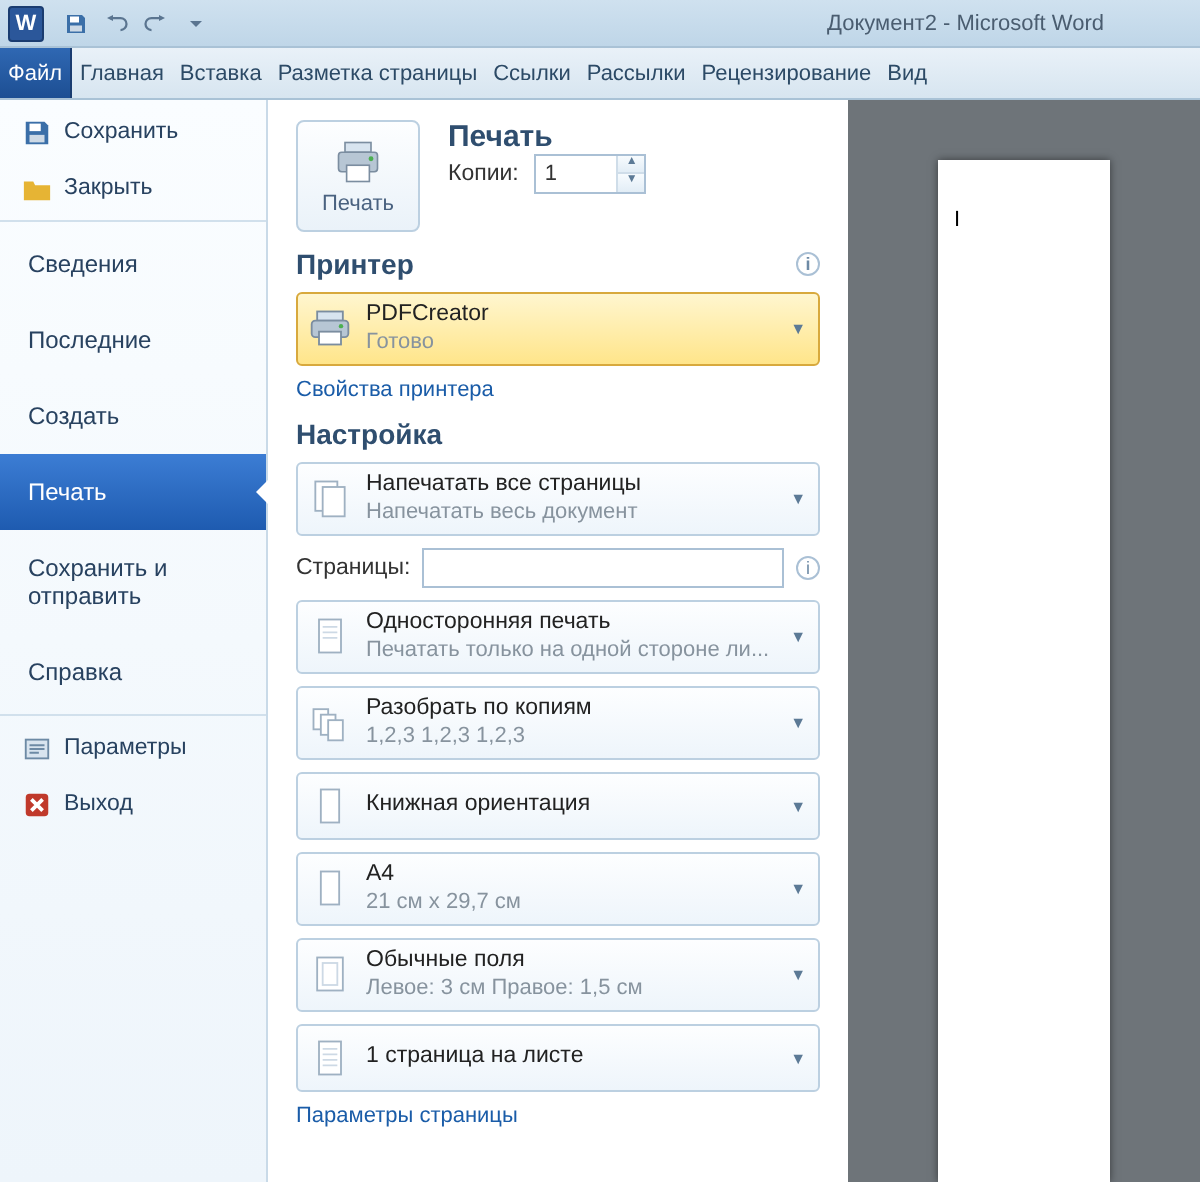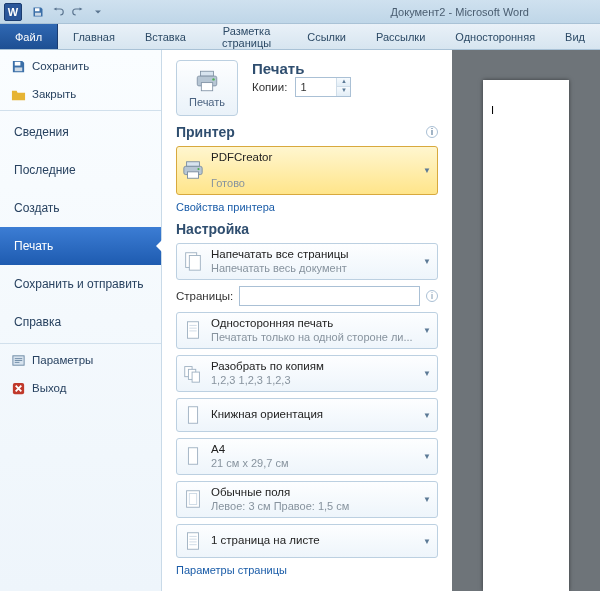--- a/index.html
+++ b/index.html
@@ -6,32 +6,32 @@
   html, body { width: 600px; height: 591px; overflow: hidden; background: #fff; }
   .app { width: 600px; height: 591px; display: flex; flex-direction: column; }
 
   
   .titlebar { height: 24px; background: linear-gradient(#cfe1ef, #bfd6e8); display: flex; align-items: center; font-size: 11px; color: #333; border-bottom: 1px solid #a9c2d6; }
   .titlebar .app-icon { width: 18px; height: 18px; margin: 0 4px; background: #2b579a; color: #fff; display: flex; align-items: center; justify-content: center; font-weight: bold; font-size: 11px; border: 1px solid #1a3c70; border-radius: 2px; }
   .qat { display: flex; gap: 4px; margin-left: 4px; }
   .qat .qat-btn { width: 16px; height: 16px; display: flex; align-items: center; justify-content: center; color: #5b7590; cursor: pointer; }
   .qat .qat-btn svg { width: 12px; height: 12px; }
   .titlebar .spacer { flex: 1; }
-  .titlebar .title { margin-right: 71px; color: #4a5d70; }
+  .titlebar .title { margin-right: 48px; color: #4a5d70; }
 
   
   .ribbon { height: 26px; background: linear-gradient(#e9f1f8, #d7e5f0); display: flex; align-items: stretch; font-size: 11px; border-bottom: 1px solid #a9c2d6; }
-  .ribbon .tab { padding: 0 15px; display: flex; align-items: center; color: #2c4a66; cursor: pointer; text-align: center; }
+  .ribbon .tab { padding: 0 4px; display: flex; align-items: center; color: #2c4a66; cursor: pointer; }
   .ribbon .tab.file { background: linear-gradient(#2f68b3, #1d4f93); color: #fff; border-right: 1px solid #1a3c70; }
 
   
   .body { flex: 1; display: flex; overflow: hidden; }
 
   
-  .nav { width: 162px; background: linear-gradient(#fafdff, #eef5fb); border-right: 1px solid #c9dae8; padding-top: 2px; }
+  .nav { width: 134px; background: linear-gradient(#fafdff, #eef5fb); border-right: 1px solid #c9dae8; padding-top: 2px; }
   .nav .item { padding: 6px 10px; font-size: 11.5px; color: #284260; display: flex; align-items: center; gap: 6px; cursor: pointer; }
   .nav .item.big { padding: 12px 14px; font-size: 12px; }
   .nav .item.sel { background: linear-gradient(#3c7dd4, #1e5bb0); color: #fff; position: relative; }
   .nav .item.sel::after { content: ""; position: absolute; right: -1px; top: 50%; margin-top: -6px; border: 6px solid transparent; border-right-color: #fff; }
   .nav .nav-icon { width: 16px; height: 16px; display: flex; align-items: center; justify-content: center; }
   .nav .nav-icon svg { width: 15px; height: 15px; }
   .nav .sep { height: 1px; background: #d1e0ec; margin: 2px 0; }
 
   
   .panel { flex: 1; background: #fff; display: flex; overflow: hidden; }
@@ -44,21 +44,21 @@
   .print-btn span { font-size: 11px; color: #4a6280; }
   .print-meta .meta-title { font-size: 15px; font-weight: bold; color: #2f4e6f; }
   .copies-row { display: flex; align-items: center; gap: 8px; margin-top: 0; font-size: 11.5px; }
   .copies-box { width: 56px; height: 20px; border: 1px solid #aac0d5; display: flex; align-items: center; }
   .copies-box .val { flex: 1; padding-left: 4px; font-size: 11px; }
   .copies-box .spin { width: 14px; display: flex; flex-direction: column; border-left: 1px solid #cfdde9; }
   .copies-box .spin div { height: 9px; font-size: 6px; text-align: center; color: #5c7a96; background: linear-gradient(#f7fbfe,#e2edf6); cursor: pointer; }
   .copies-box .spin div:first-child { border-bottom: 1px solid #cfdde9; }
 
   .selector { position: relative; border: 1px solid #bcd0e1; background: linear-gradient(#fdfeff,#eef5fb); border-radius: 3px; padding: 4px 20px 4px 34px; margin-bottom: 6px; min-height: 34px; display: flex; flex-direction: column; justify-content: center; cursor: pointer; }
-  .selector.sel { border-color: #d8a93d; background: linear-gradient(#fff6cf,#ffe58a); gap: 12px; }
+  .selector.sel { border-color: #d8a93d; background: linear-gradient(#fff6cf,#ffe58a); }
   .selector .sel-icon { position: absolute; left: 4px; top: 50%; margin-top: -12px; width: 24px; height: 24px; display: flex; align-items: center; justify-content: center; }
   .selector .sel-icon svg { width: 22px; height: 22px; }
   .selector .sel-title { font-size: 11.5px; color: #222; line-height: 1.2; }
   .selector .sel-sub { font-size: 11px; color: #87939e; line-height: 1.2; }
   .selector .chev { position: absolute; right: 6px; top: 50%; margin-top: -4px; font-size: 8px; color: #5c7a96; }
 
   .link { display: block; text-align: left; font-size: 11px; color: #1a5ca8; margin: 2px 2px 8px 0; cursor: pointer; }
 
   .pagesrow { display: flex; align-items: center; gap: 6px; margin-bottom: 6px; font-size: 11.5px; justify-content: flex-end; }
   .pagesrow input { flex: 1; height: 20px; border: 1px solid #aac0d5; padding: 0 4px; font-size: 11px; }
@@ -106,21 +106,21 @@
     <div class="title">Документ2 - Microsoft Word</div>
   </div>
 
   <div class="ribbon">
     <div class="tab file">Файл</div>
     <div class="tab">Главная</div>
     <div class="tab">Вставка</div>
     <div class="tab">Разметка страницы</div>
     <div class="tab">Ссылки</div>
     <div class="tab">Рассылки</div>
-    <div class="tab">Односторонняя</div>
+    <div class="tab">Рецензирование</div>
     <div class="tab">Вид</div>
   </div>
 
   <div class="body">
 
     <div class="nav">
       <div class="item">
         <span class="nav-icon">
             <svg viewBox="0 0 16 16">
               <path fill="#3b6fa8" d="M2 2h10l2 2v10H2z"></path>

